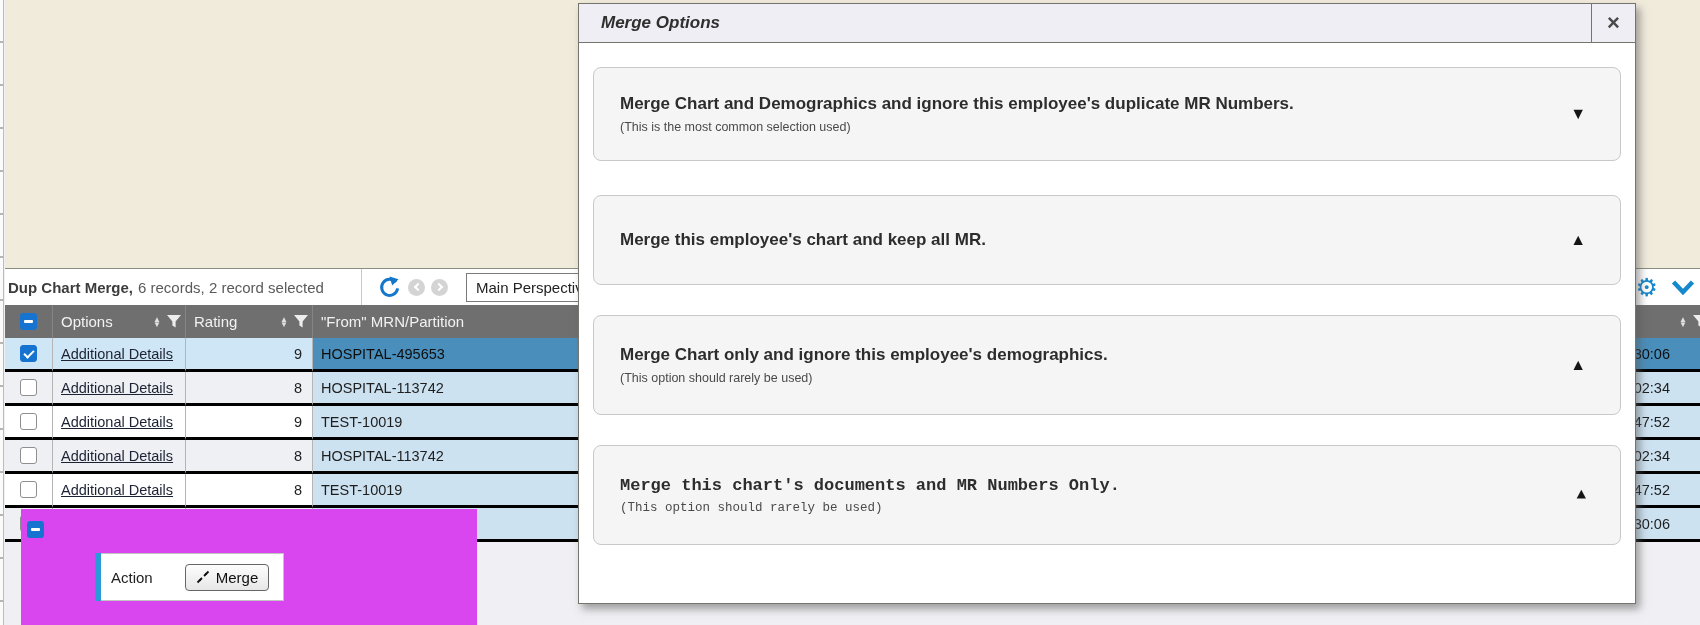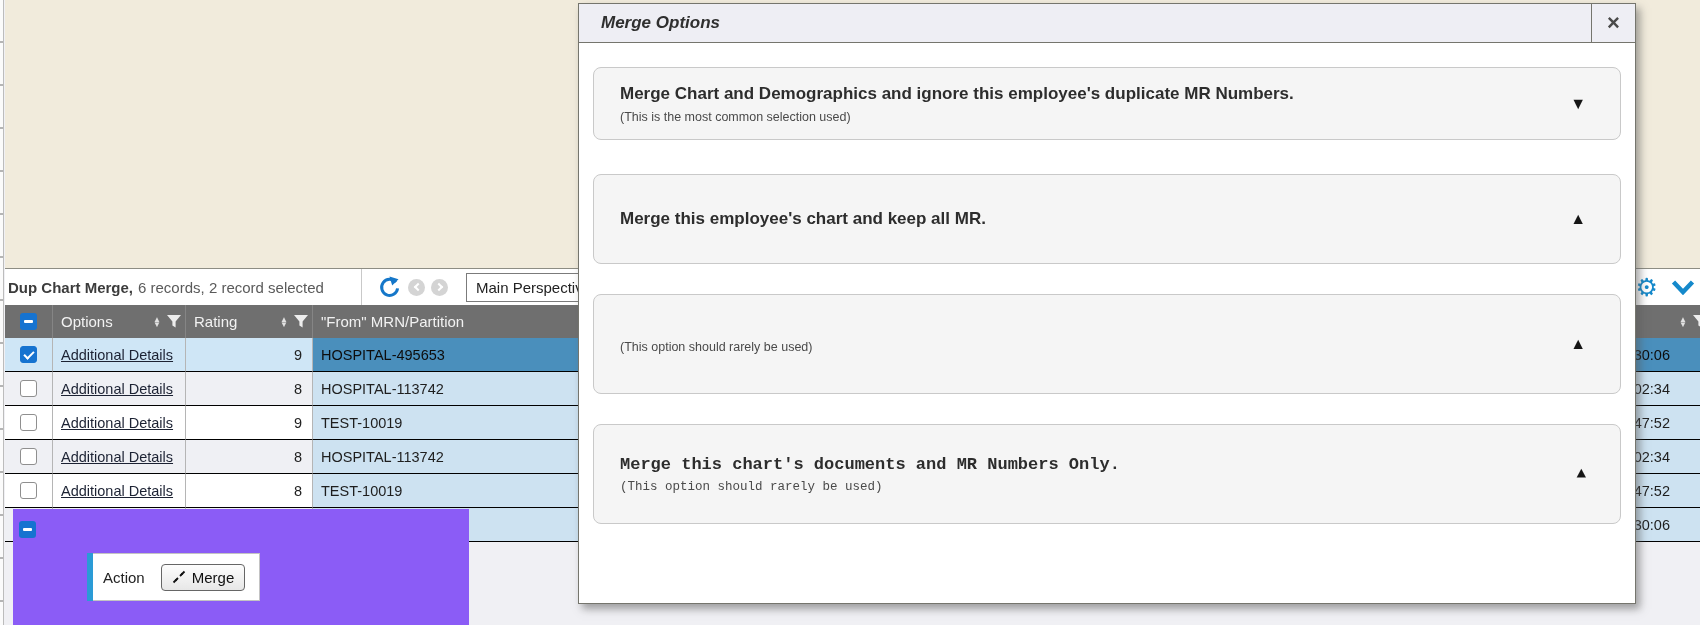--- a/index.html
+++ b/index.html
@@ -49,58 +49,58 @@
   .filter-icon { cursor:pointer; display:flex; }
 
   .minus-box { width:17px; height:17px; background:#1673d0; border-radius:3px;
     display:flex; align-items:center; justify-content:center; cursor:pointer; }
   .minus-box::after { content:""; width:9px; height:3px; background:#fff; border-radius:1px; }
 
   .grid-row { height:34px; display:flex; background:#fff; font-size:14.5px; color:#1e1e1e; cursor:pointer; }
   .grid-row.stripe { background:#eff0f4; }
   .grid-row.selected { background:#cfe6f6; }
   .cell { display:flex; align-items:center; border-right:1px solid #b5b5b5;
-    border-bottom:1px solid #000000; padding:0 4px 0 8px; overflow:hidden; white-space:nowrap; }
+    border-bottom:3px solid #000000; padding:0 4px 0 8px; overflow:hidden; white-space:nowrap; }
   .cell.select { width:48px; justify-content:center; padding:0; }
   .cell.opt { width:133px; } .cell.rate { width:127px; justify-content:flex-end; padding-right:10px; }
   .cell.mrn { width:560px; background:#cde2f1; }
   .cell.time { flex:1; border-right:none; background:#cde2f1; justify-content:flex-end; padding-right:30px; }
   .grid-row.selected .cell.mrn, .grid-row.selected .cell.time { background:#4a8fbc; color:#0d0d0d; }
   .row-link { color:#1c2233; text-decoration:underline; cursor:pointer; }
 
   .checkbox { width:17px; height:17px; border:1px solid #8f8f8f; border-radius:3px; background:#fff; cursor:pointer;
     display:flex; align-items:center; justify-content:center; }
   .checkbox.checked { background:#1673d0; border-color:#1673d0; }
   .checkbox.checked::after { content:""; width:4px; height:8px; margin-top:-2px;
     border-right:2.5px solid #fff; border-bottom:2.5px solid #fff; transform:rotate(45deg); }
 
-  .table-footer { position:absolute; left:8px; top:240px; width:456px; height:117px;
-    background:#8b5cf6; padding:12px 0 0 6px; }
+  .table-footer { position:absolute; left:16px; top:240px; width:456px; height:117px;
+    background:#d946ef; padding:12px 0 0 6px; }
   .action-group { margin-top:15px; margin-left:68px; display:flex; }
   .action-accent { width:6px; height:48px; background:#2a9bd6; }
   .action-tabbox { border:1px solid #c3c3c3; border-left:none; height:48px;
     display:flex; align-items:center; padding:0 14px 0 10px; background:#fff; }
   .action-label { font-size:15px; color:#222; margin-right:16px; }
   .merge-btn { height:27px; display:flex; align-items:center; gap:6px; padding:0 10px;
     border:1px solid #666; border-radius:4px; background:linear-gradient(#fdfdfd,#e7e7e7);
-    font-size:15px; color:#111; cursor:pointer; }
+    font-size:15px; color:#111; cursor:pointer;margin-left:16px; }
 
   
   .modal { position:absolute; left:578px; top:3px; width:1058px; height:601px;
     background:#fff; border:1px solid #75756d; box-shadow:4px 5px 8px rgba(90,90,90,.55); }
   .modal-header { height:39px; background:#eeeef4; border-bottom:1px solid #75756d;
     display:flex; align-items:stretch; }
   .modal-title { flex:1; display:flex; align-items:center; padding-left:22px;
     font-size:17px; font-weight:bold; color:#2f2f2f;font-style:italic; }
   .modal-close { width:44px; border-left:1px solid #75756d; display:flex; align-items:center;
     justify-content:center; font-size:22px; font-weight:bold; color:#4a4a4a; cursor:pointer; }
   .modal-body { padding:24px 14px 0 14px; }
   .accordion { background:#f5f5f5; border:1px solid #c9c9c9; border-radius:8px;
     display:flex; align-items:center; padding:0 34px 0 26px; cursor:pointer; }
-  .acc-1 { height:73px; } .acc-2 { height:90px; margin-top:34px; }
+  .acc-1 { height:94px; } .acc-2 { height:90px; margin-top:34px; }
   .acc-3 { height:100px; margin-top:30px; } .acc-4 { height:100px; margin-top:30px;font-family:Liberation Mono, monospace; }
   .acc-text { flex:1; }
   .acc-title { font-size:17px; font-weight:bold; color:#2d2d2d; }
   .acc-sub { font-size:12.5px; color:#4a4a4a; margin-top:6px; }
   .acc-sub:empty { display:none; }
   .acc-arrow { font-size:16px; color:#151515; }
 </style>
 </head>
 <body>
 
@@ -305,20 +305,21 @@
     <div class="accordion acc-2">
       <div class="acc-text">
         <div class="acc-title">Merge this employee's chart and keep all MR.</div>
 
       </div>
       <div class="acc-arrow">▲</div>
     </div>
 
     <div class="accordion acc-3">
       <div class="acc-text">
+        <div class="acc-title">Merge Chart only and ignore this employee's demographics.</div>
         <div class="acc-sub">(This option should rarely be used)</div>
       </div>
       <div class="acc-arrow">▲</div>
     </div>
 
     <div class="accordion acc-4">
       <div class="acc-text">
         <div class="acc-title">Merge this chart's documents and MR Numbers Only.</div>
         <div class="acc-sub">(This option should rarely be used)</div>
       </div>

